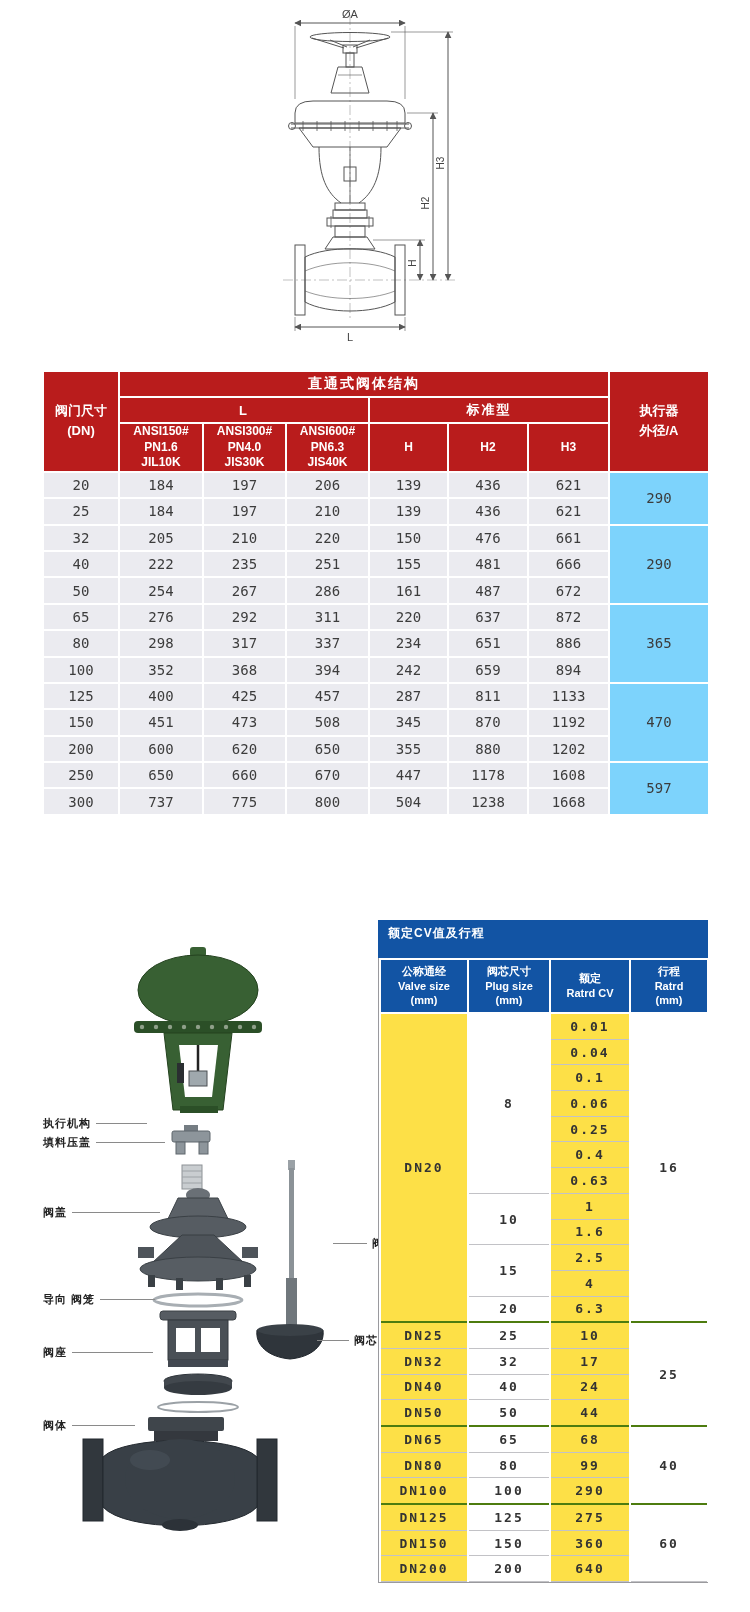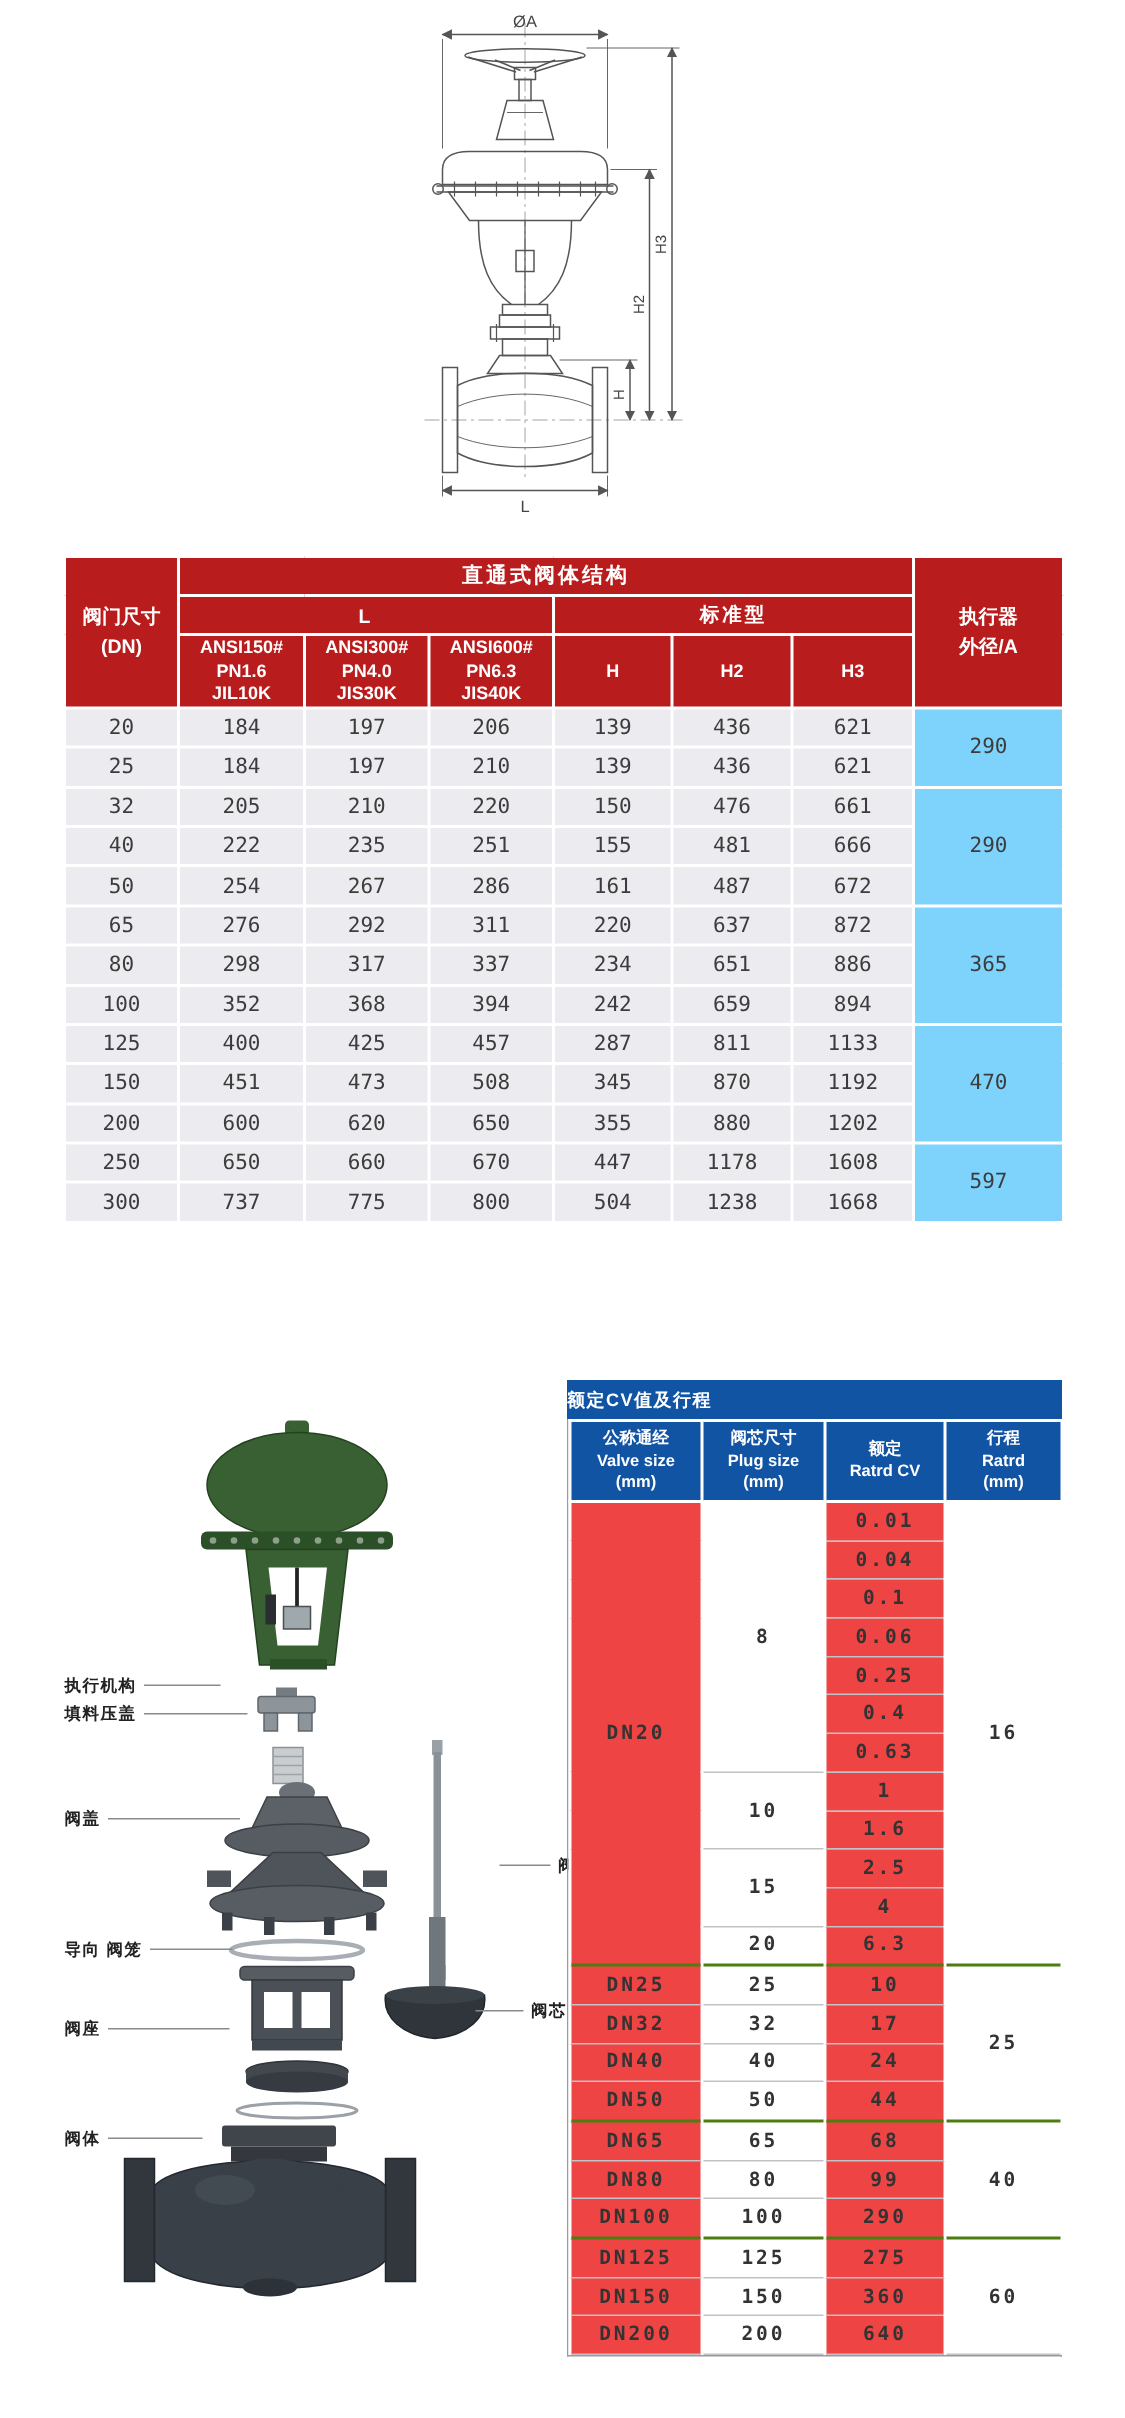--- a/index.html
+++ b/index.html
@@ -26,33 +26,33 @@
 
   
   #exploded-svg{position:absolute;left:30px;top:945px}
   .lbl{position:absolute;display:flex;align-items:center;
        font-size:11px;font-weight:bold;color:#222;letter-spacing:1px;white-space:nowrap}
   .lbl-line{height:1px;background:#8a8a8a;flex:1 1 auto;margin:0 5px}
 
   
   #cv-wrap{position:absolute;left:378px;top:920px;width:330px}
   .cv-title{background:#1254a4;color:#fff;font-size:12px;font-weight:bold;
-            height:26px;line-height:26px;box-sizing:border-box;
+            height:38px;line-height:26px;padding-left:10px;box-sizing:border-box;
             letter-spacing:1px}
   .cv-body{border:1px solid #9a9a9e;border-top:none}
   #cv-table{border-collapse:collapse;width:328px;table-layout:fixed}
   #cv-table th{background:#1254a4;color:#fff;font-size:11px;font-weight:bold;
                border:2px solid #fff;height:52px;line-height:1.35;padding:0}
   #cv-table td{border-top:1px solid #c2c2c6;border-bottom:1px solid #c2c2c6;
                border-left:2px solid #fff;border-right:2px solid #fff;
                text-align:center;background:#fff;
                font-family:"DejaVu Sans Mono","Liberation Mono",monospace;
                font-size:13px;font-weight:bold;letter-spacing:2px;color:#333;
                height:24.7px;padding:0}
-  #cv-table td.v,#cv-table td.cv{background:#ef4444}
+  #cv-table td.v,#cv-table td.cv{background:#fde047}
   #cv-table tr.grp td{border-top:2px solid #4d7c0f}
 </style>
 </head>
 <body>
 
 <svg id="tech-drawing" width="210" height="345" viewBox="0 0 210 345">
   <defs>
     <marker id="arr" viewBox="0 0 10 10" refX="9" refY="5" markerWidth="7" markerHeight="7" orient="auto-start-reverse">
         <path d="M0,0 L10,5 L0,10 z" fill="#555"></path>
       </marker>

